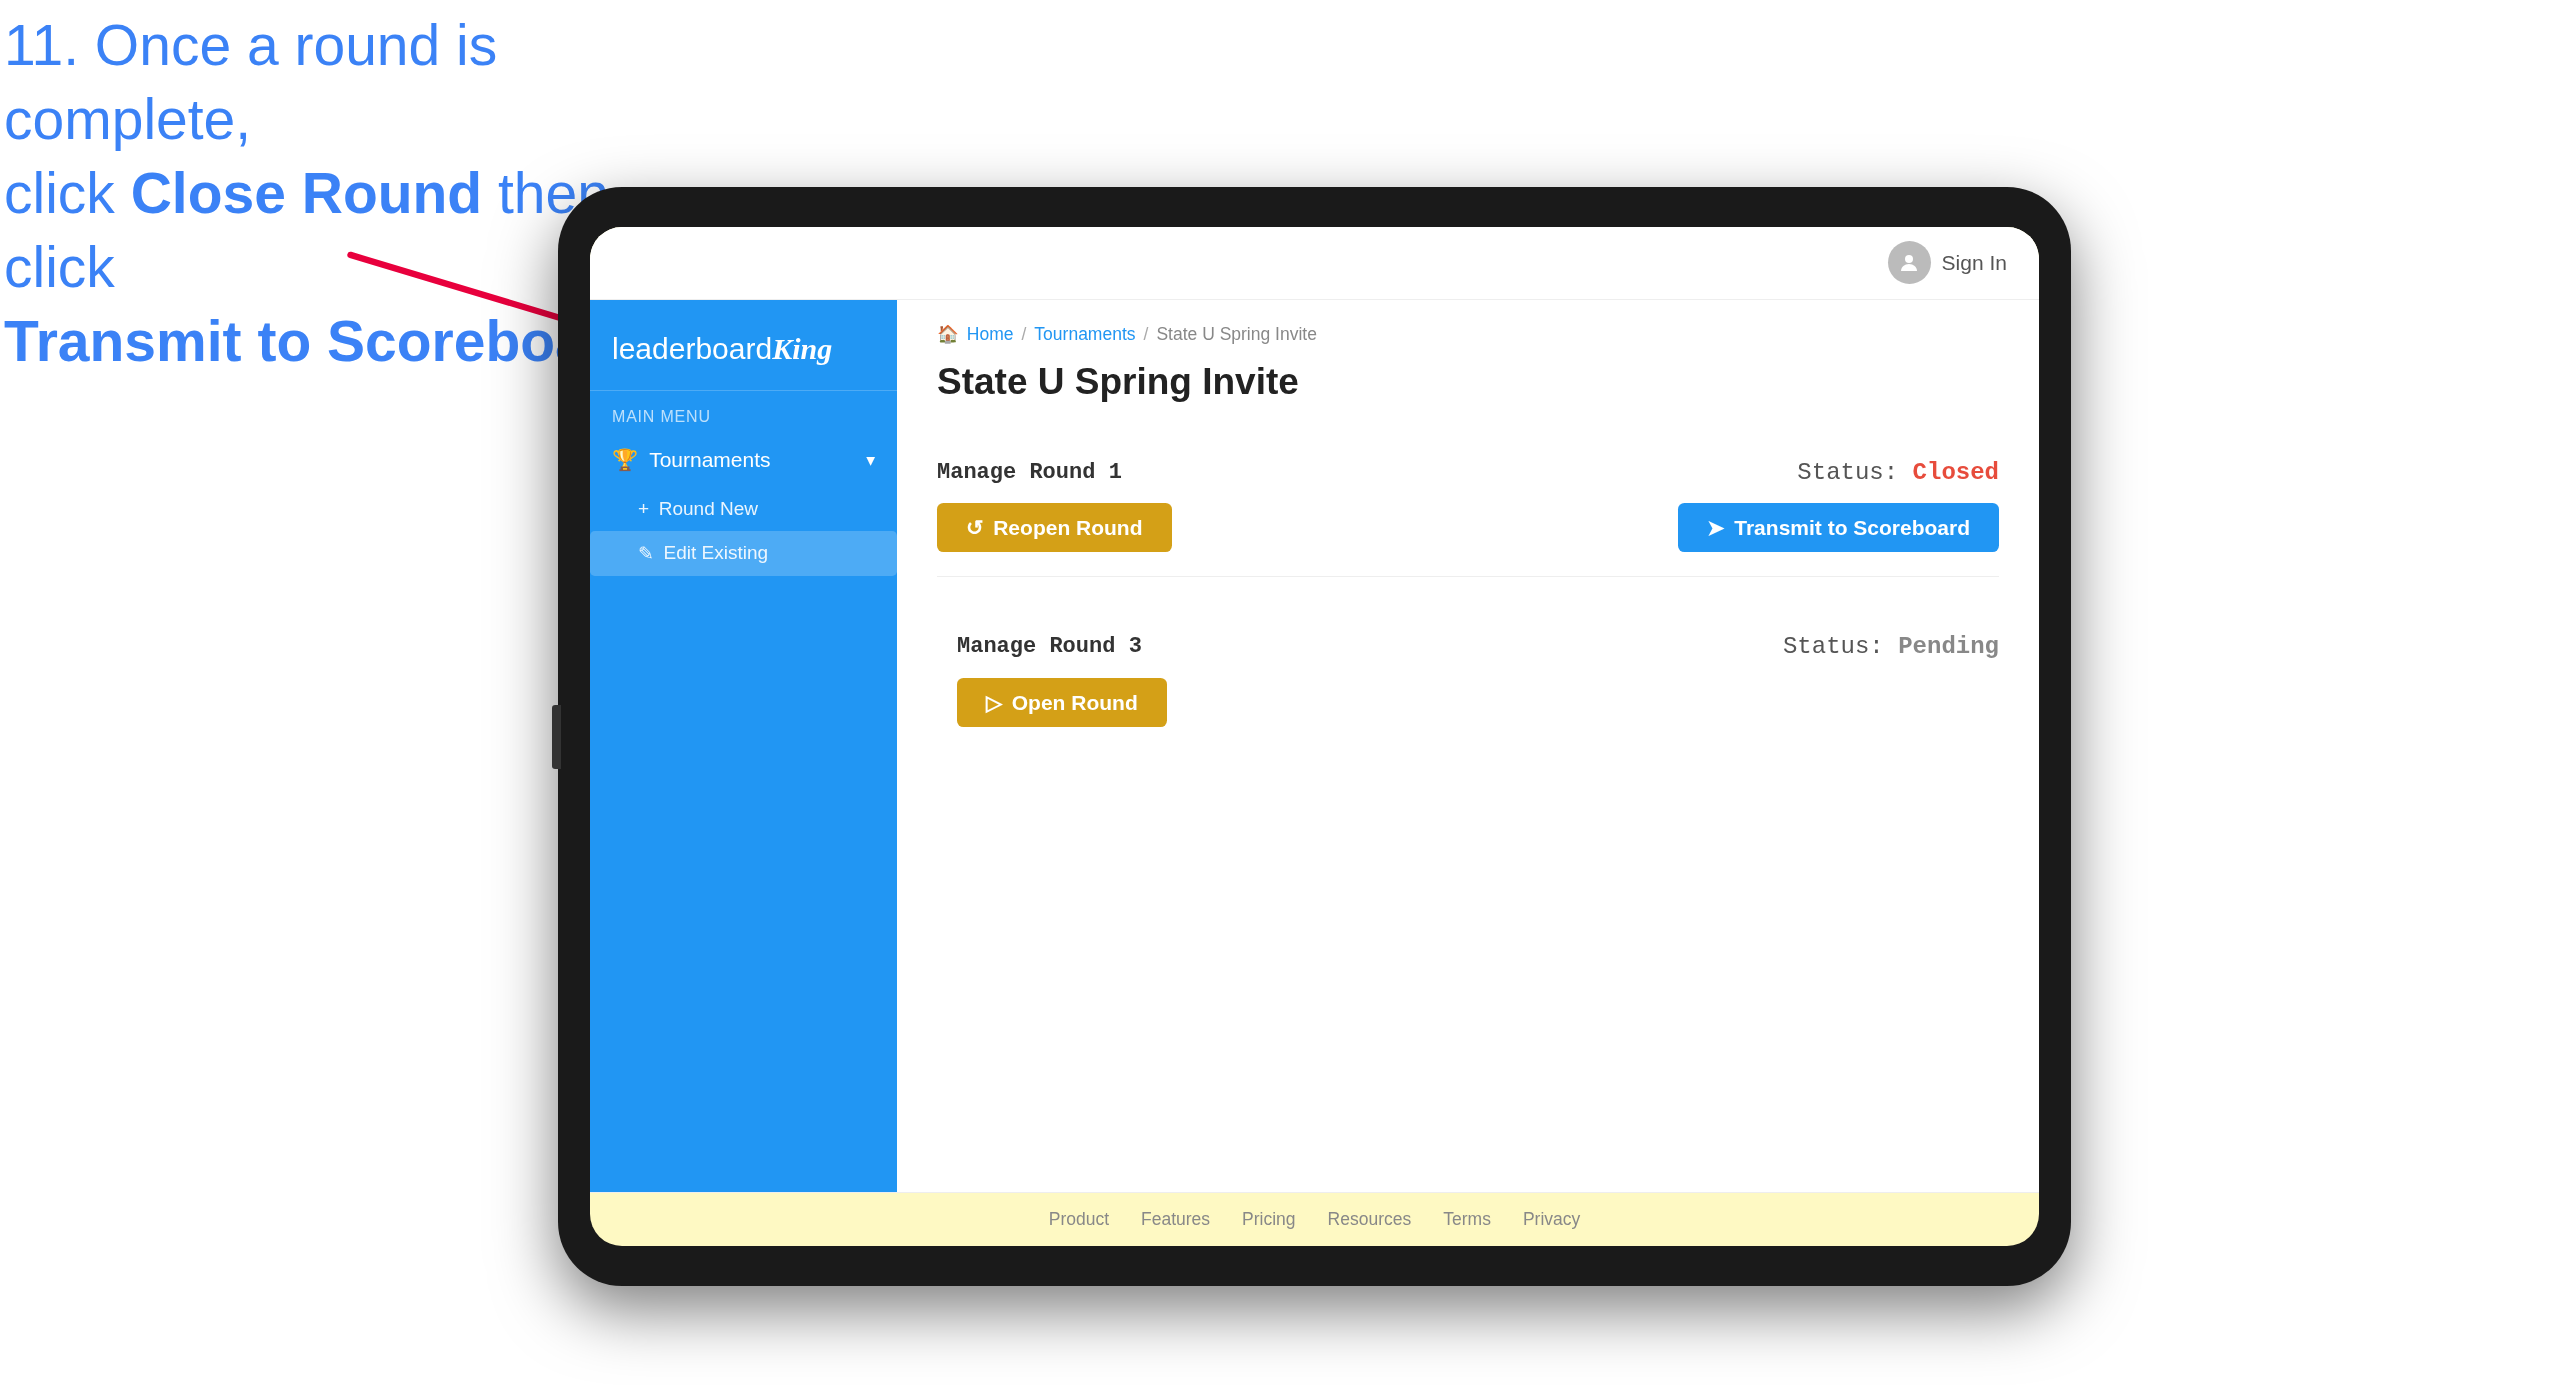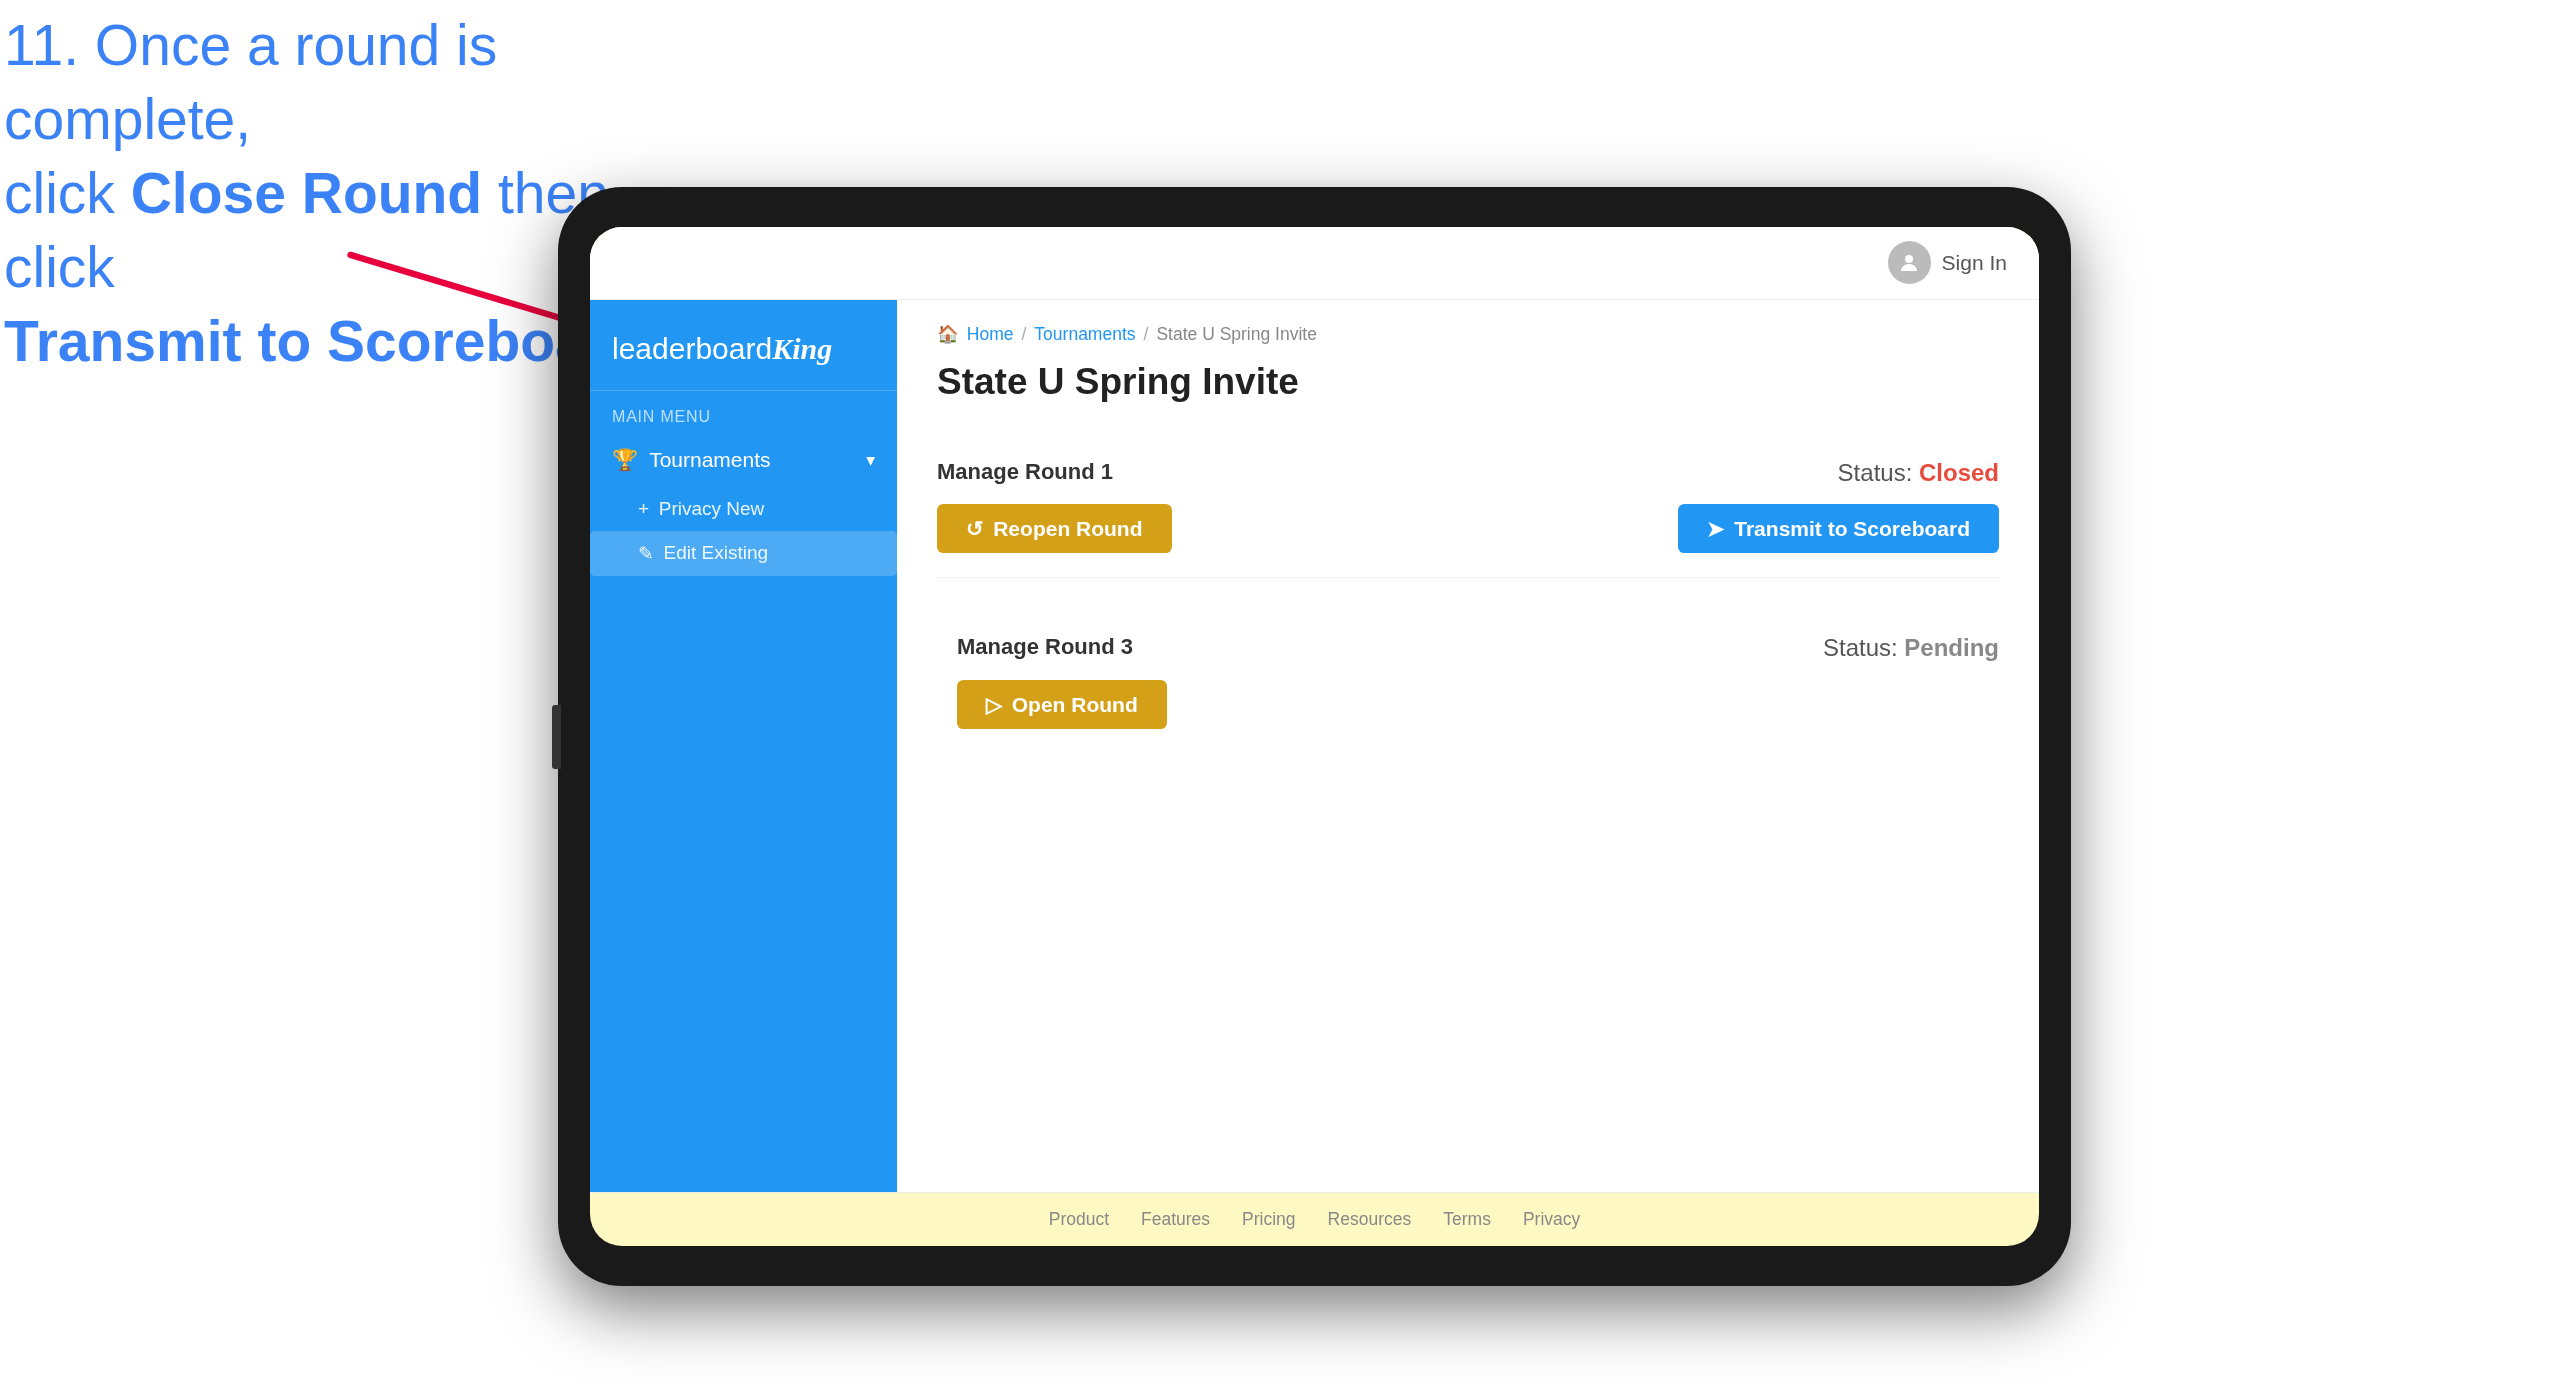--- a/index.html
+++ b/index.html
@@ -202,23 +202,24 @@
 
     
     .round-section {
       margin-bottom: 32px;
       padding: 24px 0;
       border-bottom: 0.8px solid #eee;
     }
 
     .round-header {
       display: flex;
-      align-items: flex-start;
+      align-items: center;
       justify-content: space-between;
       margin-bottom: 17.5px;
+      font-family: Liberation Mono, monospace;
     }
 
     .round-title {
       font-size: 22px;
       font-weight: 600;
       color: #333;
     }
 
     .status-text {
       font-size: 24px;
@@ -393,21 +394,21 @@
         <div class="sidebar-item">
           <div class="sidebar-item-inner">
             <span>🏆</span>
             <span>Tournaments</span>
           </div>
           <span class="chevron-icon">▾</span>
         </div>
 
         <div class="sidebar-sub-item">
           <span>+</span>
-          <span>Privacy New</span>
+          <span>Round New</span>
         </div>
 
         <div class="sidebar-sub-item active">
           <span>✎</span>
           <span>Edit Existing</span>
         </div>
       </div>
 
       <div class="main-content">
 

